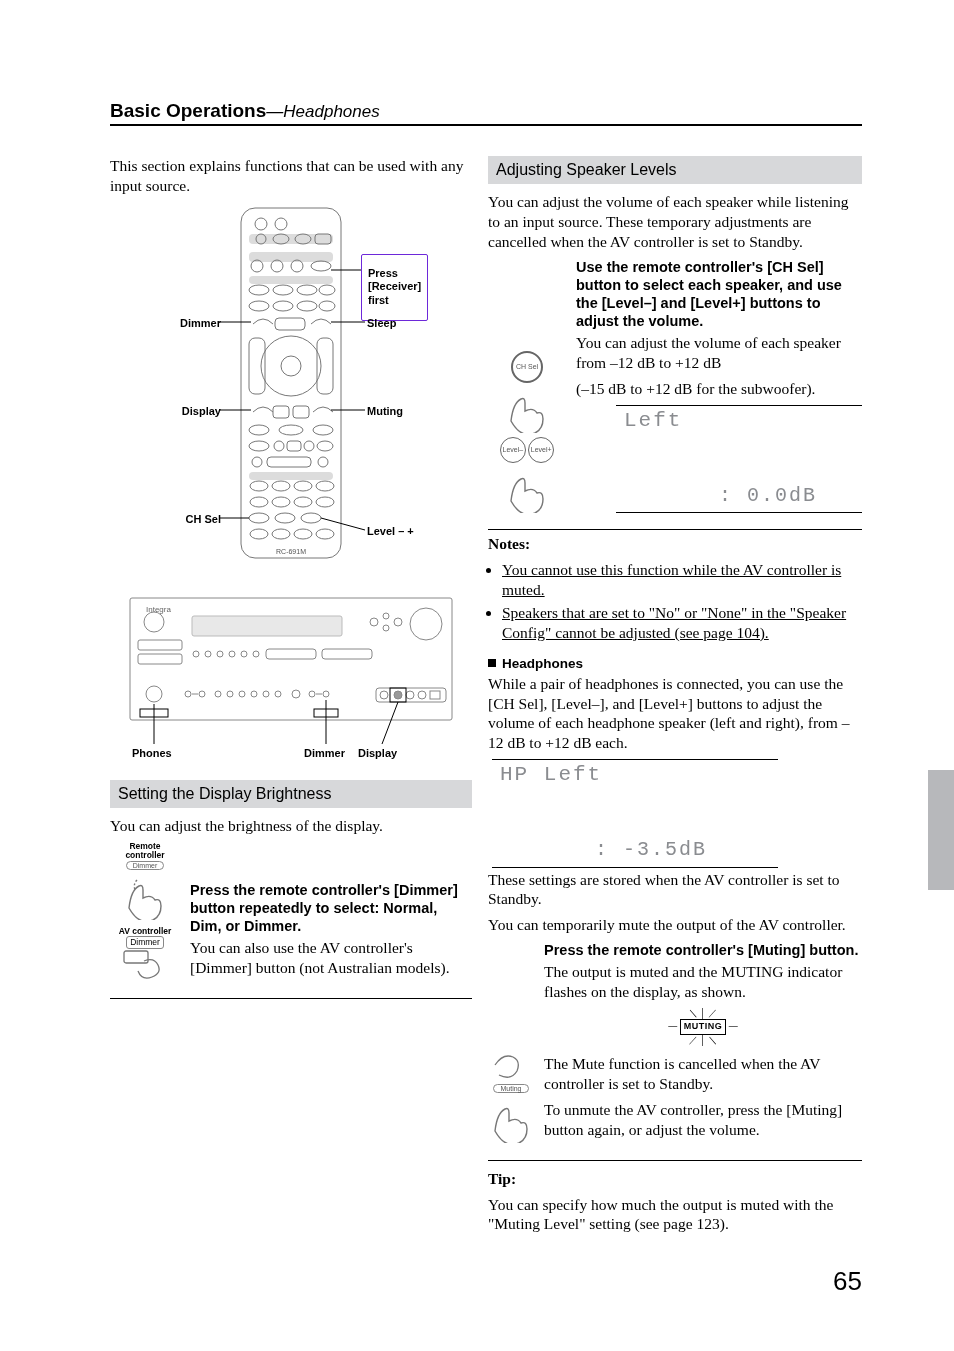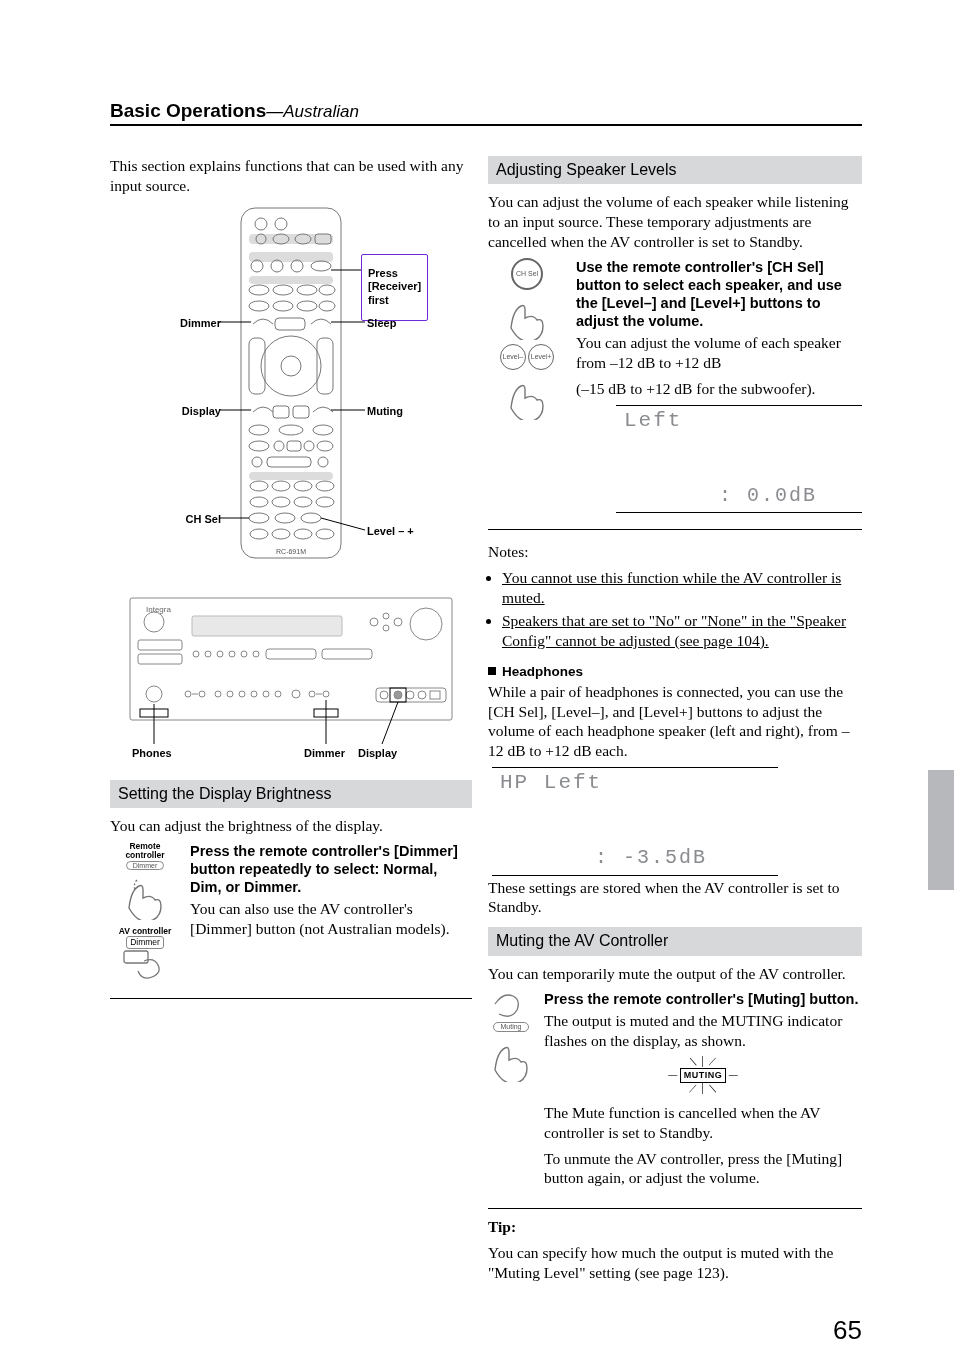--- a/index.html
+++ b/index.html
@@ -104,21 +104,21 @@
   p{margin:0 0 6px 0;}
   ul.notes{
     margin:2px 0 6px 0;
     padding-left:14px;
     text-decoration:underline;
   }
   ul.notes li{margin-bottom:3px;}
   .step{
     display:flex;
     gap:10px;
-    align-items:flex-start;
+    align-items:flex-end;
     margin-top:6px;
     border-bottom:1px solid #000;
     padding-bottom:14px;
   }
   .step .icon-col{
     flex:0 0 70px;
     font-family:Arial,Helvetica,sans-serif;
     font-size:8.5px;
     text-align:center;
     line-height:1.1;
@@ -171,21 +171,21 @@
   .panel-hand{width:46px;height:32px;}
 </style>
 </head>
 <body>
 
 <div class="side-tab"></div>
 
 <div class="page">
 
   <div class="chapter-head">
-    <span>Basic Operations</span><span class="cont">—Australian</span>
+    <span>Basic Operations</span><span class="cont">—Headphones</span>
   </div>
 
   <div class="cols">
 
     <div class="col">
       <p class="intro">This section explains functions that can be used with any input source.</p>
 
       <div class="figure">
         <div class="remote-fig">
           <svg width="252" height="372" viewBox="0 0 252 372">
@@ -402,35 +402,34 @@
           <div class="lead">Use the remote controller's [CH Sel] button to select each speaker, and use the [Level–] and [Level+] buttons to adjust the volume.</div>
           <p>You can adjust the volume of each speaker from –12 dB to +12 dB</p>
           <p>(–15 dB to +12 dB for the subwoofer).</p>
           <div class="lcd-box">
             <div>Left</div>
             <div class="row2">:   0.0dB</div>
           </div>
         </div>
       </div>
 
-      <p style="font-weight:normal;margin-top:12px;">Notes:</p>
+      <p style="font-weight:bold;margin-top:4px;">Notes:</p>
       <ul class="notes">
         <li>You cannot use this function while the AV controller is muted.</li>
         <li>Speakers that are set to "No" or "None" in the "Speaker Config" cannot be adjusted (see page 104).</li>
       </ul>
 
       <div class="subhead"><span class="sq"></span><span>Headphones</span></div>
       <p>While a pair of headphones is connected, you can use the [CH Sel], [Level–], and [Level+] buttons to adjust the volume of each headphone speaker (left and right), from –12 dB to +12 dB each.</p>
       <div class="lcd-box hp">
         <div>HP Left</div>
         <div class="row2">:  -3.5dB</div>
       </div>
       <p>These settings are stored when the AV controller is set to Standby.</p>
 
-      <div class="section-bar">Muting the AV Controller</div>
       <p>You can temporarily mute the output of the AV controller.</p>
 
       <div class="step">
         <div class="icon-col narrow">
           <svg width="40" height="30" viewBox="0 0 40 30">
             <g fill="none" stroke="#777" stroke-width="1.3">
               <path d="M4 14 q8 -12 18 -8"></path>
               <path d="M22 6 q8 4 4 14 q-6 10 -18 4"></path>
             </g>
           </svg>

